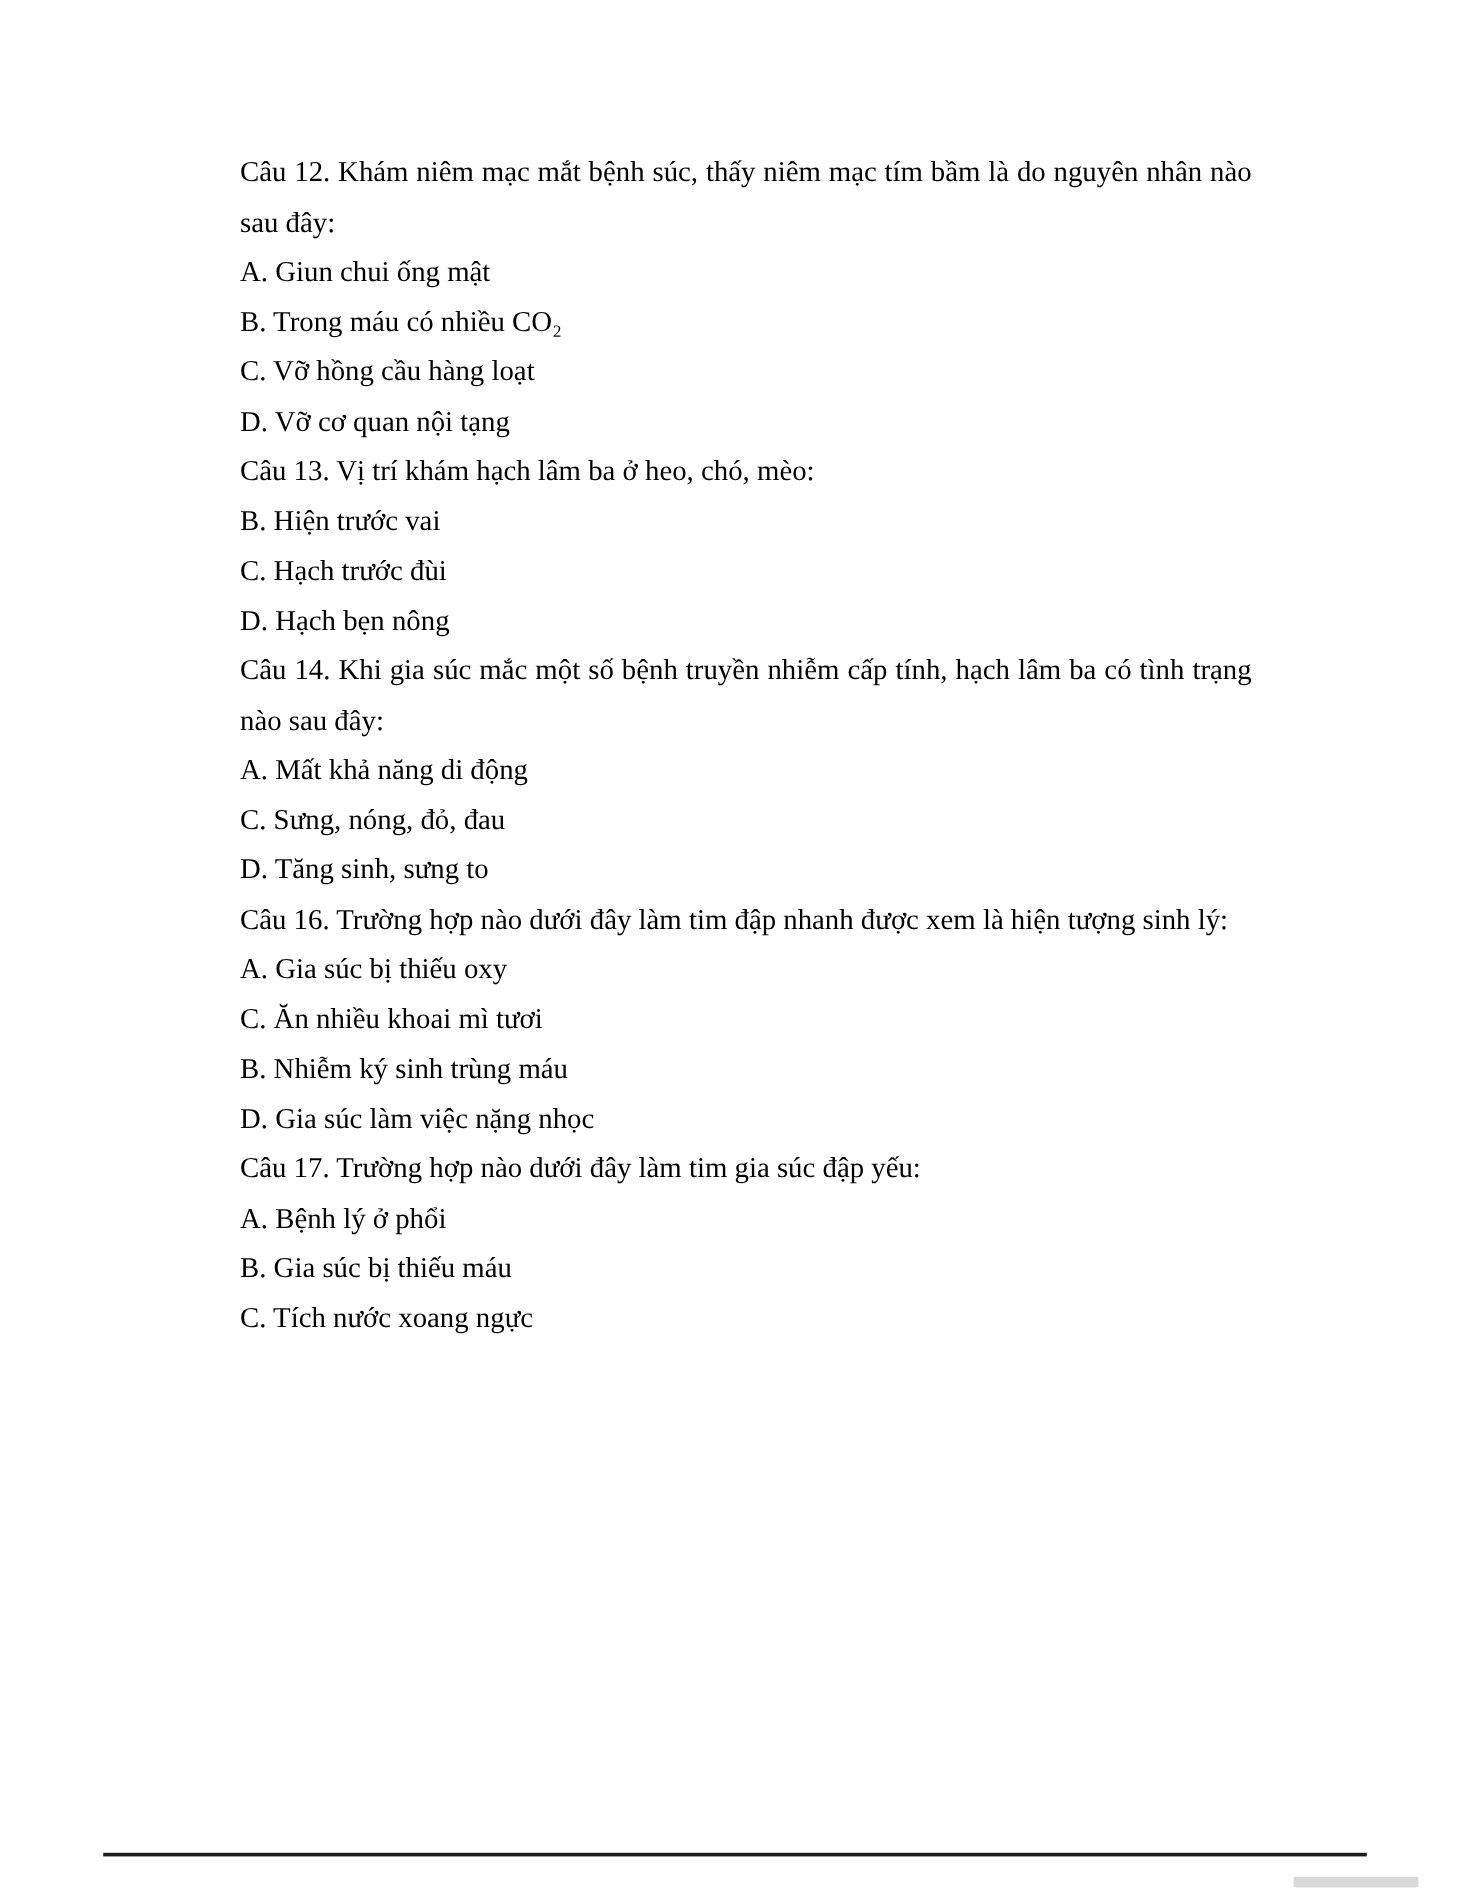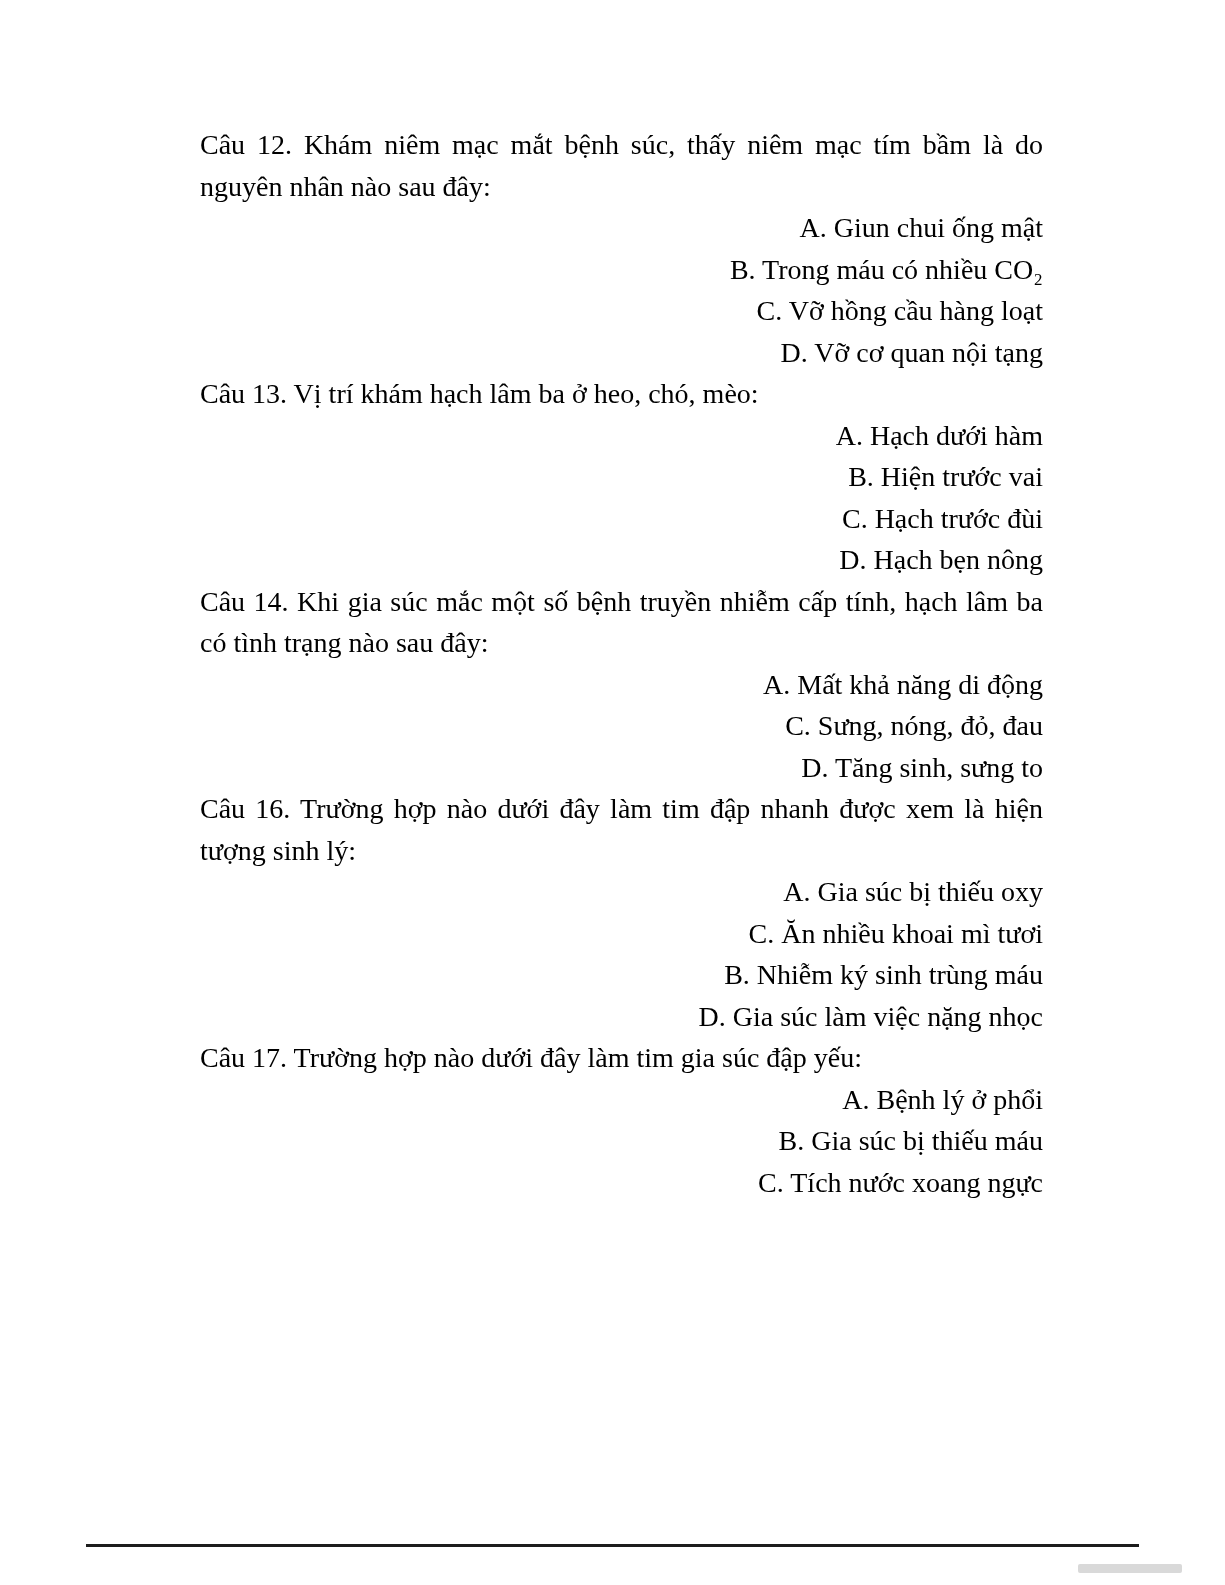--- a/index.html
+++ b/index.html
@@ -13,31 +13,31 @@
     height: 1585px;
     font-family: "Liberation Serif", "DejaVu Serif", serif;
     color: #000000;
     overflow: hidden;
   }
   .content {
     position: absolute;
     left: 200px;
     top: 124px;
     width: 843px;
-    font-size: 28px;
+    font-size: 24px;
     line-height: 41.5px;
   }
   .question { margin: 0; }
   p { margin: 0; padding: 0; }
   .stem {
     text-align: justify;
     text-justify: inter-word;
   }
   .option {
-    text-align: right;
+    text-align: left;
   }
   .footer-rule {
     position: absolute;
     left: 86px;
     top: 1544px;
     width: 1053px;
     height: 3px;
     background: #1c1c1c;
   }
   .footer-fineprint {
@@ -57,21 +57,20 @@
   <div class="content">
       <div class="question">
         <p class="stem">Câu 12. Khám niêm mạc mắt bệnh súc, thấy niêm mạc tím bầm là do nguyên nhân nào sau đây:</p>
         <p class="option">A. Giun chui ống mật</p>
         <p class="option">B. Trong máu có nhiều CO₂</p>
         <p class="option">C. Vỡ hồng cầu hàng loạt</p>
         <p class="option">D. Vỡ cơ quan nội tạng</p>
       </div>
       <div class="question">
         <p class="stem">Câu 13. Vị trí khám hạch lâm ba ở heo, chó, mèo:</p>
-        <p class="option">A. Hạch dưới hàm</p>
         <p class="option">B. Hiện trước vai</p>
         <p class="option">C. Hạch trước đùi</p>
         <p class="option">D. Hạch bẹn nông</p>
       </div>
       <div class="question">
         <p class="stem">Câu 14. Khi gia súc mắc một số bệnh truyền nhiễm cấp tính, hạch lâm ba có tình trạng nào sau đây:</p>
         <p class="option">A. Mất khả năng di động</p>
         <p class="option">C. Sưng, nóng, đỏ, đau</p>
         <p class="option">D. Tăng sinh, sưng to</p>
       </div>

